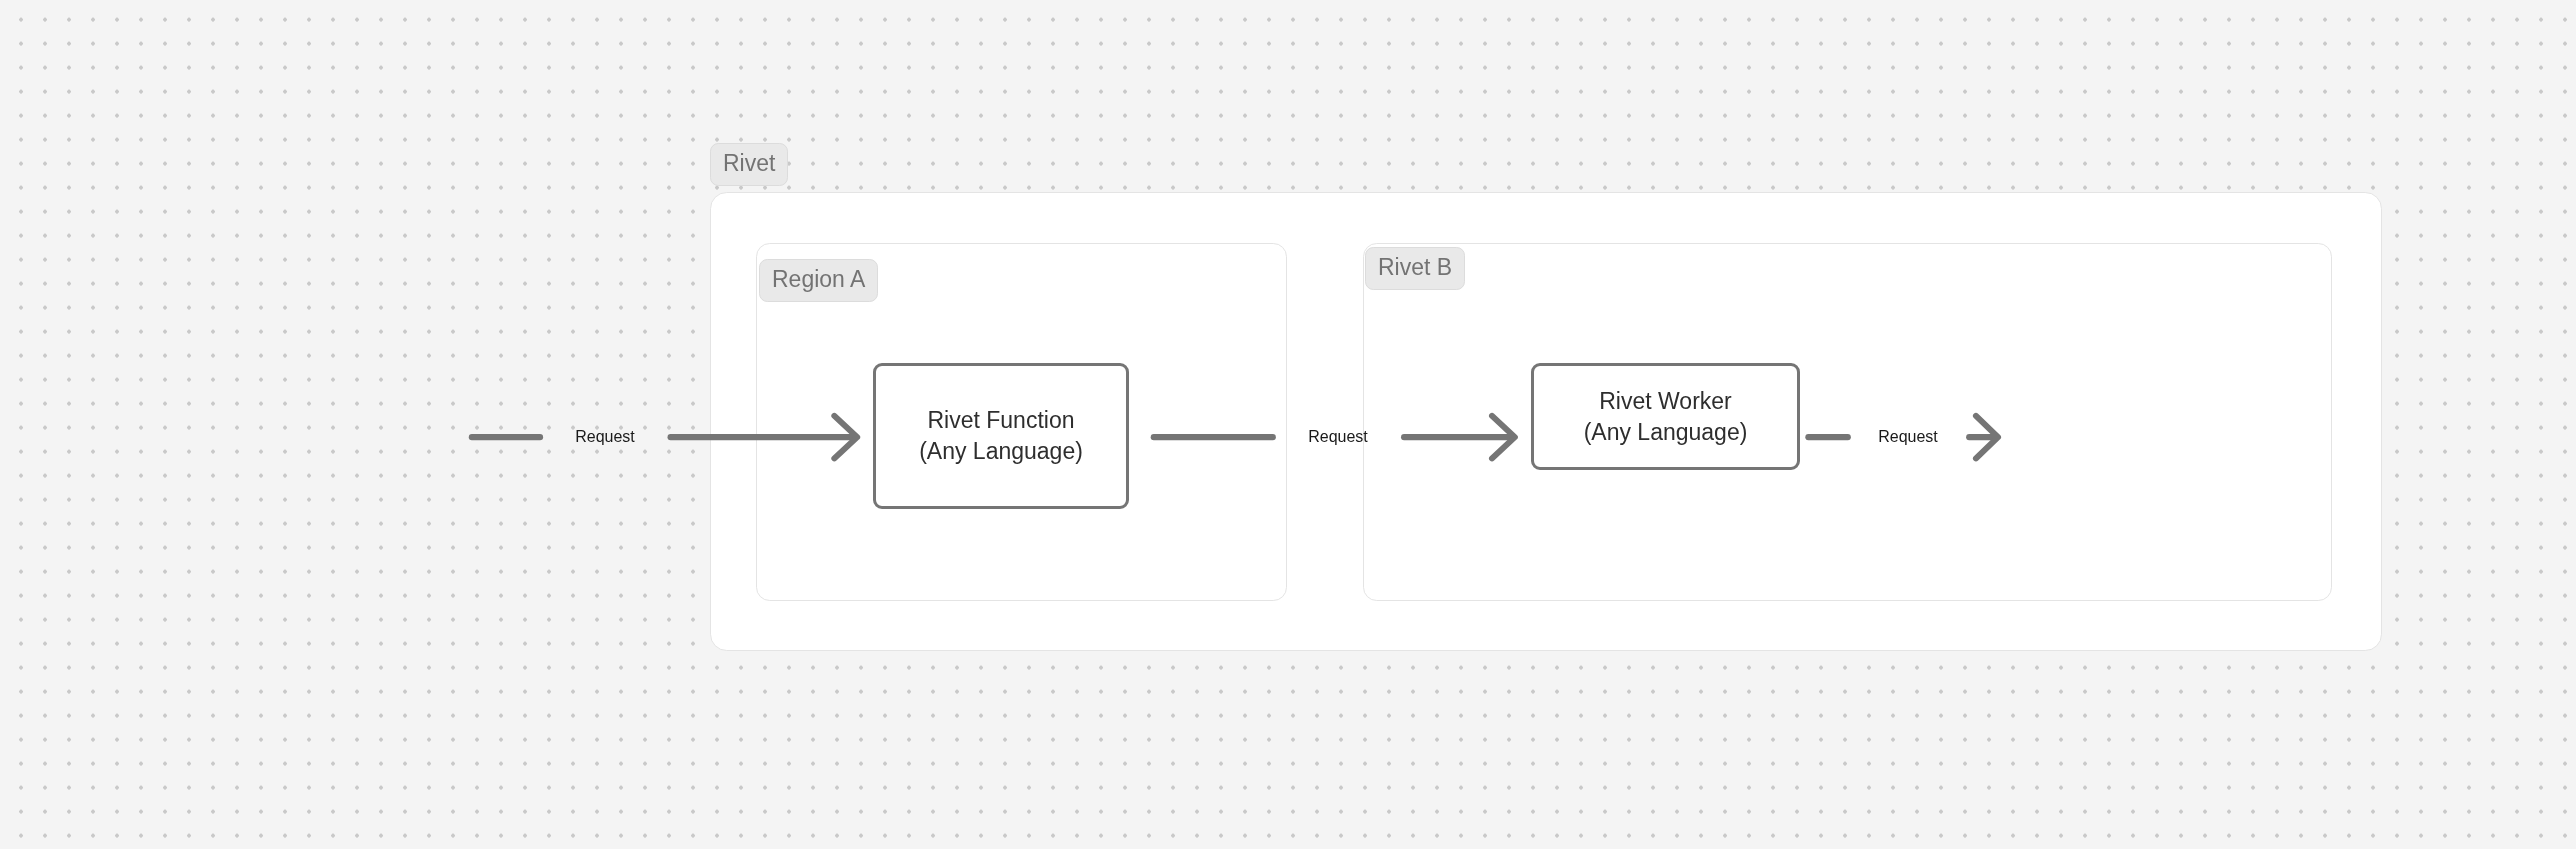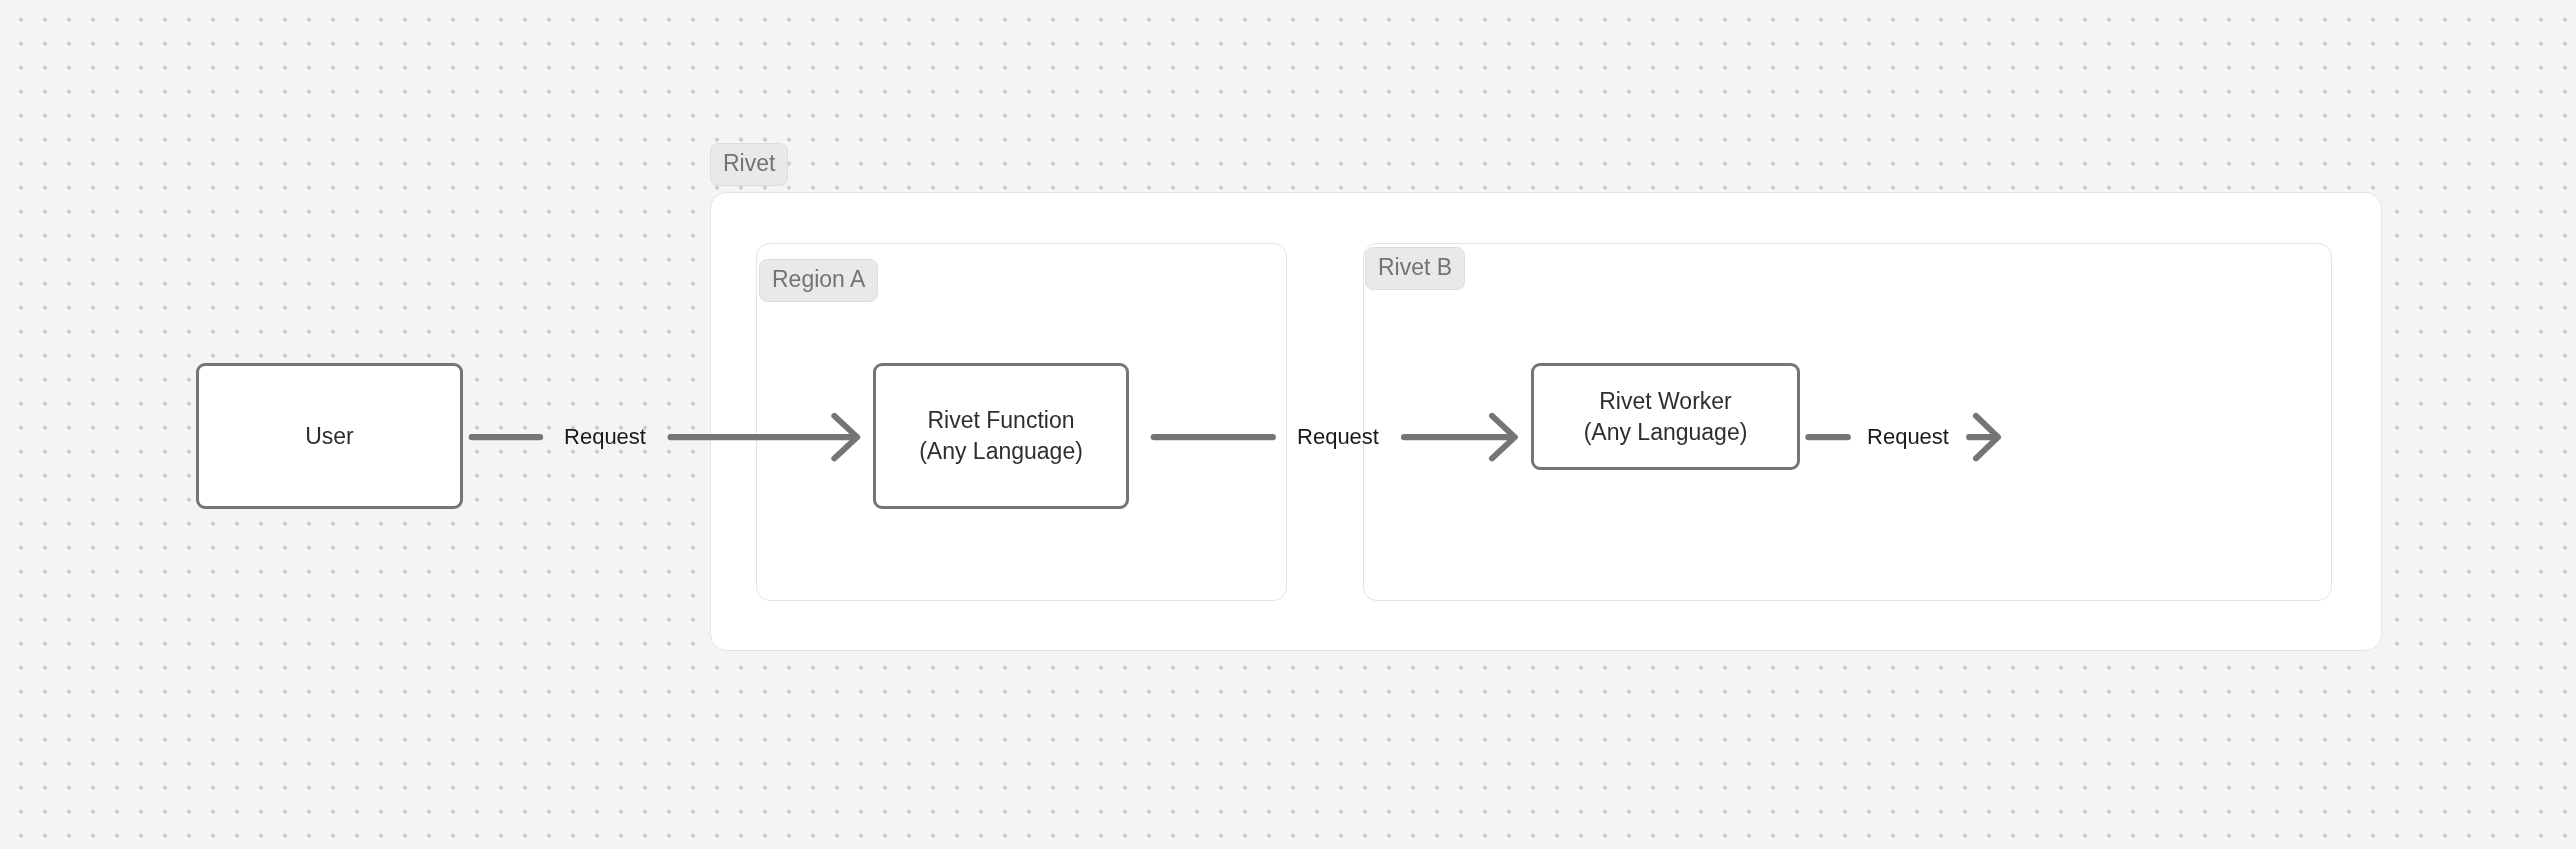--- a/index.html
+++ b/index.html
@@ -98,21 +98,21 @@
     position: absolute;
     left: 0; top: 0;
     width: 2576px;
     height: 850px;
     pointer-events: none;
   }
   .edge-label {
     position: absolute;
     transform: translate(-50%, -50%);
     color: #1a1a1a;
-    font-size: 22px;
+    font-size: 16px;
     line-height: 1;
     white-space: nowrap;
   }
   .lbl-1 { left: 605px;  top: 437px; }
   .lbl-2 { left: 1338px; top: 437px; }
   .lbl-3 { left: 1908px; top: 437px; }
 </style>
 </head>
 <body>
 
@@ -136,23 +136,20 @@
       <path d="M 2384 576 L 2436 576"></path>
       <path d="M 2596 576 L 2632 576"></path>
       <path d="M 2605 548 L 2634 576 L 2605 604"></path>
     </g>
   </svg>
 
   <div class="edge-label lbl-1">Request</div>
   <div class="edge-label lbl-2">Request</div>
   <div class="edge-label lbl-3">Request</div>
 
-  <div class="node node-user">
-    <span>User</span>
-  </div>
 
   <div class="node node-rivet-function">
     <span>Rivet Function</span>
     <span class="line2">(Any Language)</span>
   </div>
 
   <div class="node node-rivet-worker">
     <span>Rivet Worker</span>
     <span class="line2">(Any Language)</span>
   </div>

